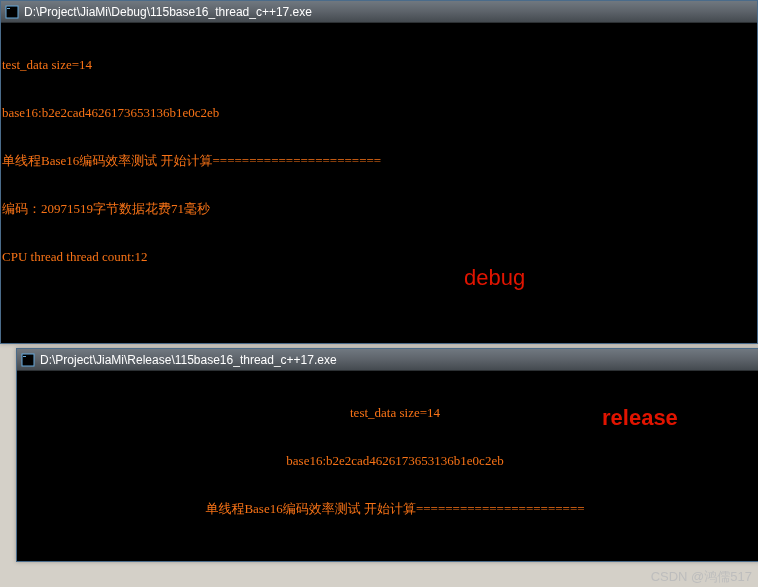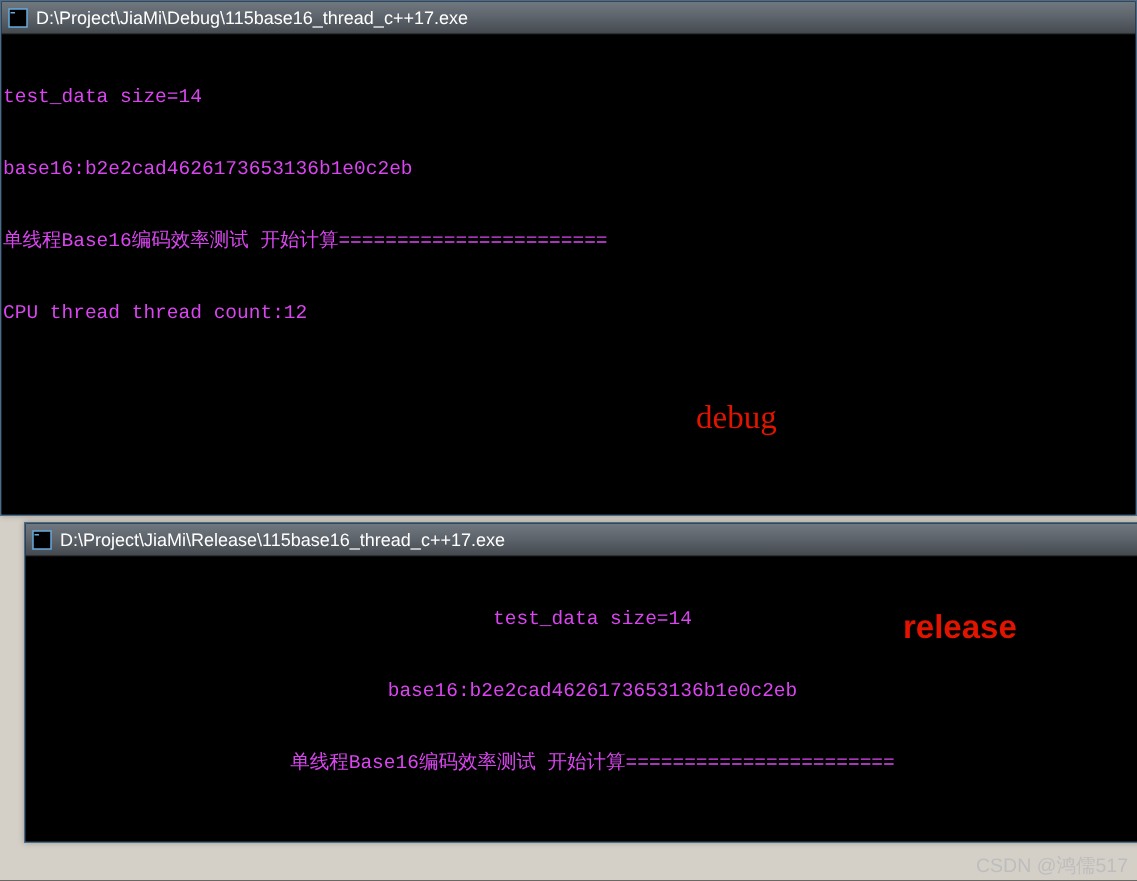--- a/index.html
+++ b/index.html
@@ -27,24 +27,24 @@
     background:linear-gradient(#707880 0%,#5d636a 50%,#444a50 100%);
     border-bottom:1px solid #2c3033;
   }
   .titlebar .ico {
     width:14px;height:14px;
     margin-right:5px;
     display:inline-flex;align-items:center;justify-content:center;
   }
   .titlebar .path { white-space:nowrap; }
   .console {
-    font-family:Liberation Mono, monospace;
+    font-family:Liberation Serif, serif;
     font-size:13px;
     line-height:16px;
-    color:#d946ef;
+    color:#f97316;
     background:#000;
     padding:2px 1px 2px 1px;
     white-space:pre;
     height:calc(100% - 22px);
     overflow:hidden;
   }
   .anno {
     position:absolute;
     color:#e11400;
     font-family:"Segoe UI",sans-serif;
@@ -54,40 +54,41 @@
   .watermark {
     position:absolute;
     right:6px; bottom:1px;
     color:#bdbdbd;
     font-size:13px;
     font-family:"Microsoft YaHei",sans-serif;
     pointer-events:none;
   }
   #win1 { left:0; top:0; width:758px; height:344px; }
   #win2 { left:16px; top:348px; width:758px; height:214px;text-align:center; }
-  #anno1 { left:464px; top:265px;font-family:Liberation Serif, serif; }
+  #anno1 { left:464px; top:265px; }
   #anno2 { left:602px; top:405px;font-weight:bold; }
 </style>
 </head>
 <body>
 
 <div id="win1" class="win">
   <div class="titlebar">
     <span class="ico">
       <svg width="14" height="14" viewBox="0 0 14 14">
         <rect x="1" y="1" width="12" height="12" fill="#000" stroke="#6ad"></rect>
         <rect x="2" y="3" width="3" height="1" fill="#6ad"></rect>
       </svg>
     </span>
     <span class="path">D:\Project\JiaMi\Debug\115base16_thread_c++17.exe</span>
   </div>
   <div class="console">
     <div>test_data size=14</div>
     <div>base16:b2e2cad4626173653136b1e0c2eb</div>
     <div>单线程Base16编码效率测试 开始计算=======================</div>
+    <div>编码：20971519字节数据花费71毫秒</div>
     <div>CPU thread thread count:12</div>
     
     
     
     
   </div>
 </div>
 
 <div id="win2" class="win">
   <div class="titlebar">

